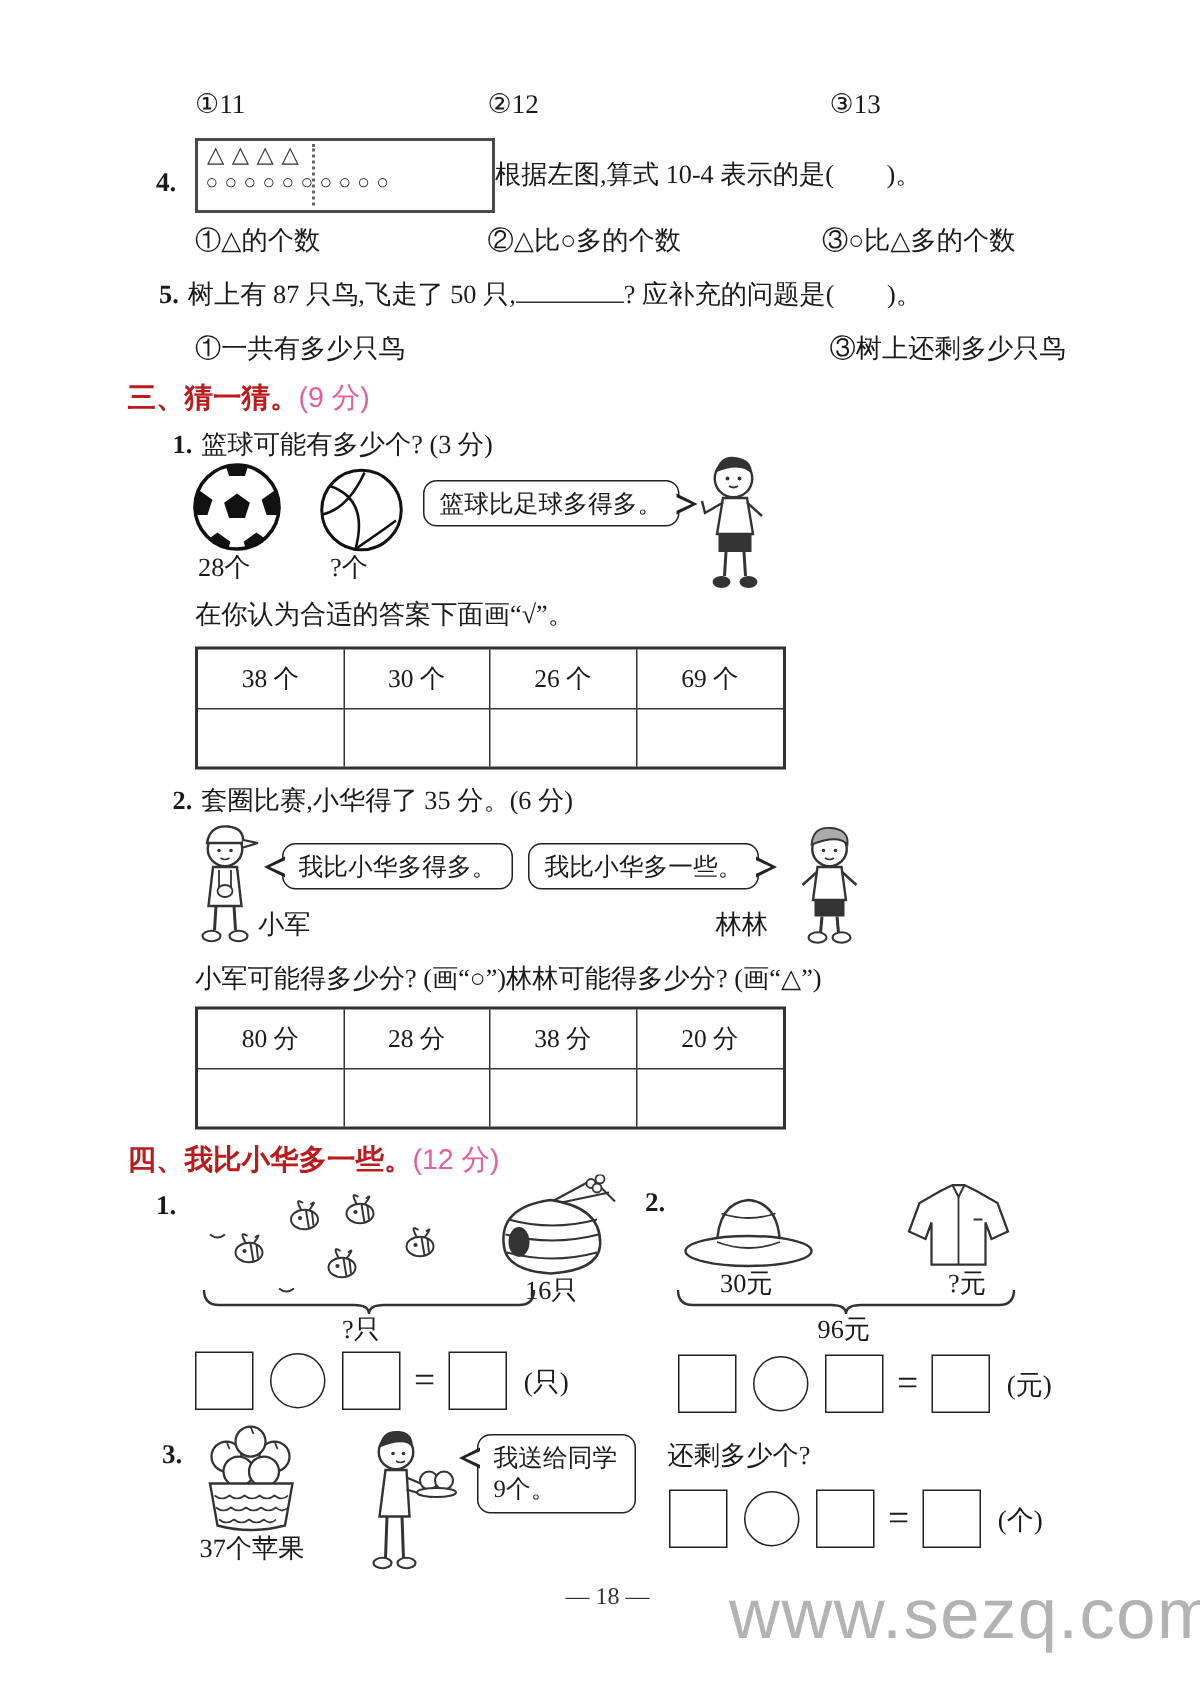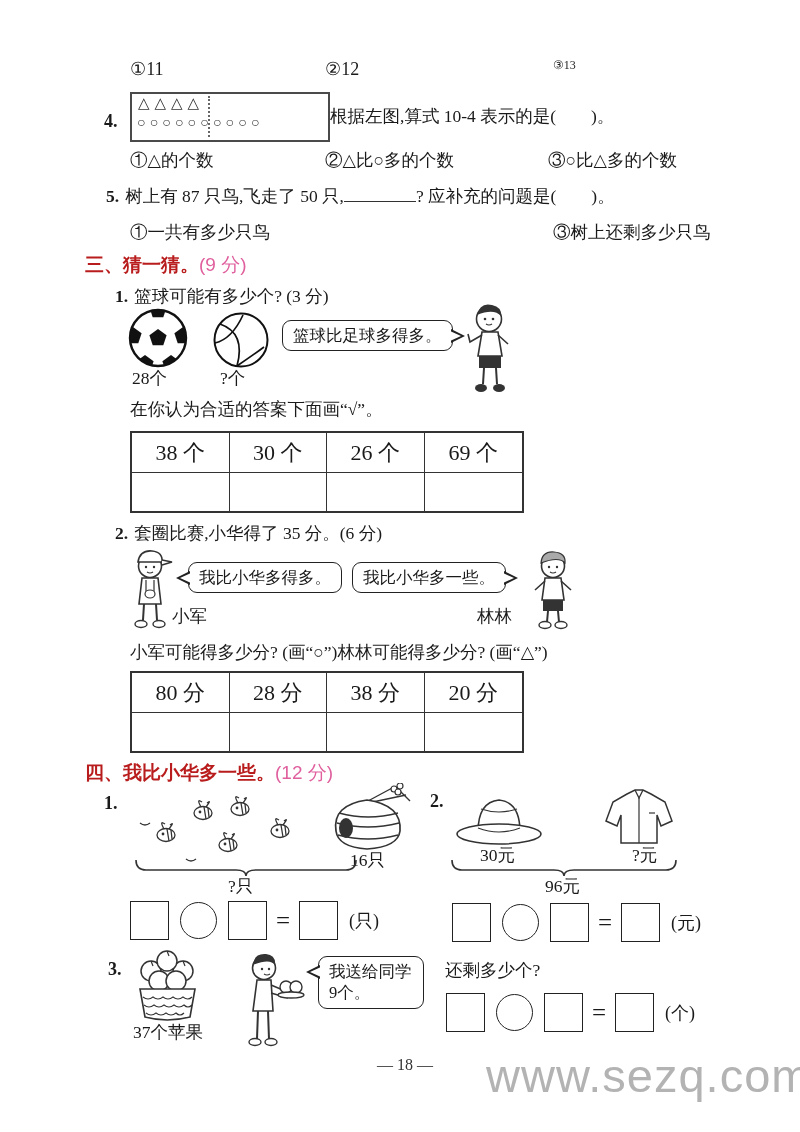--- a/index.html
+++ b/index.html
@@ -15,21 +15,21 @@
   
   .shapebox{position:absolute;left:130px;top:92px;width:196px;height:46px;border:2px solid #4a4a4a;background:#fff;}
   .shapebox .tri{position:absolute;left:6px;top:0px;font-size:15px;letter-spacing:5px;color:#333;}
   .shapebox .cir{position:absolute;left:5px;top:21px;font-size:14px;letter-spacing:4.2px;color:#333;}
   .shapebox .dotline{position:absolute;left:76px;top:2px;height:41px;border-left:2px dotted #666;}
   
   .anstable{position:absolute;left:130px;width:390px;display:grid;
             grid-template-columns:repeat(4,1fr);grid-template-rows:40px 38px;
             border:2px solid #333;background:#fff;}
   .anstable .c{border-right:1.5px solid #333;border-bottom:1.5px solid #333;
-               display:flex;align-items:center;justify-content:center;font-size:22px;}
+               display:flex;align-items:center;justify-content:center;font-size:17px;}
   .anstable .c:nth-child(4n){border-right:none;}
   .anstable .c:nth-child(n+5){border-bottom:none;}
   
   .bub{position:absolute;border:1.6px solid #222;border-radius:9px;background:#fff;
        font-size:16.5px;padding:4px 10px;line-height:1.3;white-space:nowrap;z-index:2;}
   .bub.wrap{white-space:normal;}
   .bub.tail-r::before{content:"";position:absolute;right:-13px;top:8px;width:0;height:0;
        border-top:7px solid transparent;border-bottom:7px solid transparent;border-left:14px solid #222;}
   .bub.tail-r::after{content:"";position:absolute;right:-9px;top:10px;width:0;height:0;
        border-top:5px solid transparent;border-bottom:5px solid transparent;border-left:11px solid #fff;}
@@ -48,21 +48,21 @@
   .watermark{position:absolute;left:486px;top:1048px;font-family:"Liberation Sans","DejaVu Sans",sans-serif;
        font-size:47px;color:#b3b3b3;letter-spacing:1px;white-space:nowrap;}
 </style>
 </head>
 <body>
 
 <div class="page">
 
   <div class="t" style="left:130px;top:58px;font-size:18px">①11</div>
   <div class="t" style="left:325px;top:58px;font-size:18px">②12</div>
-  <div class="t" style="left:553px;top:58px;font-size:12px">③13</div>
+  <div class="t" style="left:553px;top:58px;font-size:18px">③13</div>
 
   <div class="t qn" style="left:104px;top:110px;font-size:18px">4.</div>
   <div class="shapebox">
     <div class="tri">△△△△</div>
     <div class="cir">○○○○○○○○○○</div>
     <div class="dotline"></div>
   </div>
   <div class="t" style="left:330px;top:106px">根据左图,算式 10-4 表示的是(　　)。</div>
   <div class="t" style="left:130px;top:150px">①△的个数</div>
   <div class="t" style="left:325px;top:150px">②△比○多的个数</div>

